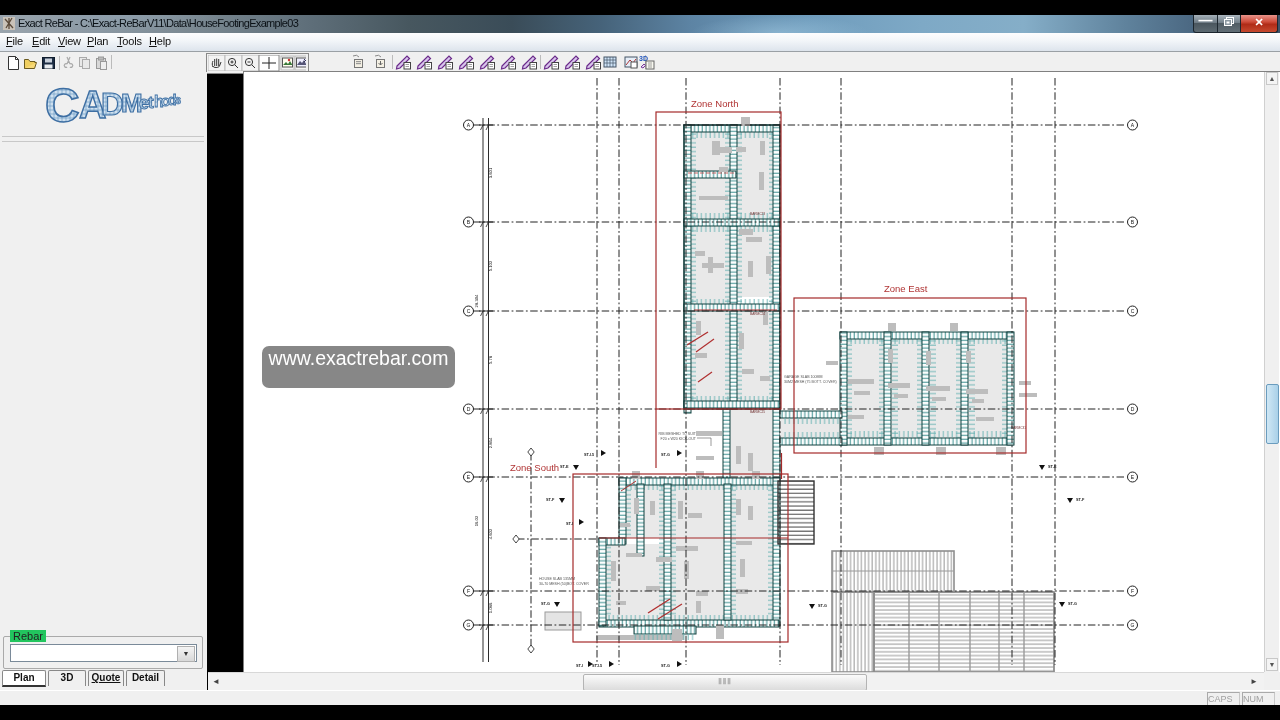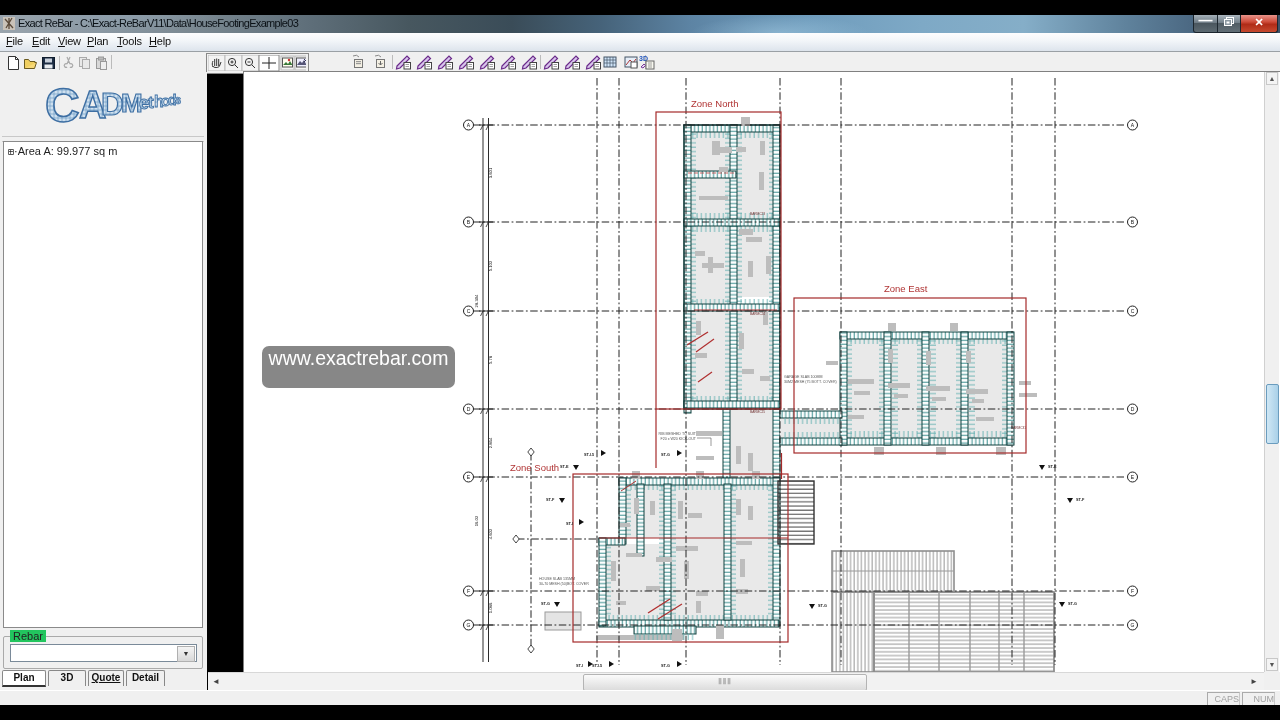--- a/index.html
+++ b/index.html
@@ -45,21 +45,21 @@
      color:#ffffff;font-size:19.5px;text-align:center;line-height:25px;}
   
   #vscroll{position:absolute;left:1264px;top:72px;width:14px;height:600px;background:#f0f0f0;border-left:1px solid #d0d0d0;}
   .varrow{position:absolute;left:1px;width:12px;height:13px;background:#f4f4f4;border:1px solid #c8c8c8;box-sizing:border-box;color:#555;font-size:7px;text-align:center;line-height:11px;}
   #vthumb{position:absolute;left:1px;top:312px;width:11px;height:58px;background:linear-gradient(90deg,#cfe7f5,#a9d0e8);border:1px solid #6a9cbe;border-radius:2px;}
   #hscroll{position:absolute;left:208px;top:672px;width:1056px;height:18px;background:#f2f2f2;border-top:1px solid #d8d8d8;}
   .harrow{position:absolute;top:2px;width:12px;height:14px;color:#444;font-size:8px;text-align:center;line-height:14px;}
   #hthumb{position:absolute;left:375px;top:1px;width:282px;height:15px;background:linear-gradient(180deg,#fbfbfb,#dcdcdc);border:1px solid #b4b4b4;border-radius:2px;color:#888;font-size:8px;text-align:center;line-height:14px;letter-spacing:1px;}
   
   #statusbar{position:absolute;left:0;top:690px;width:1280px;height:15px;background:#f0f0f0;border-top:1px solid #fff;}
-  .sbox{position:absolute;top:1px;width:31px;height:12px;border:1px solid #c8c8c8;border-top-color:#aaa;border-left-color:#aaa;font-size:9px;color:#a0a0a0;text-align:right;line-height:12px;}
+  .sbox{position:absolute;top:1px;width:31px;height:12px;border:1px solid #c8c8c8;border-top-color:#aaa;border-left-color:#aaa;font-size:9px;color:#a0a0a0;text-align:left;line-height:12px;}
   #blackbottom{position:absolute;left:0;top:705px;width:1280px;height:15px;background:#000;}
 </style>
 </head>
 <body>
 <div id="screen">
 
   <div id="titlebar">
     <div class="streak1"></div>
       <div class="streak2"></div>
     <svg id="titleicon" viewBox="0 0 13 15">
@@ -205,23 +205,20 @@
           <text x="139" y="37" font-size="18" stroke-width=".9">e</text>
           <text x="148" y="36" font-size="17" stroke-width=".9">t</text>
           <text x="154" y="35" font-size="16" stroke-width=".8">h</text>
           <text x="161" y="34" font-size="15" stroke-width=".8">o</text>
           <text x="168" y="33" font-size="14" stroke-width=".8">d</text>
           <text x="174" y="32" font-size="13" stroke-width=".7">s</text>
         </g>
       </svg>
     </div>
     <div id="lpsep"></div>
-    <div id="treebox">
-      <div id="treeitem"><span style="font-family:'Liberation Mono',monospace;font-size:10px;">⊞</span>·Area A: 99.977 sq m</div>
-    </div>
     <div id="rebargroup">
       <div id="rebarlabel">Rebar</div>
       <div id="rebarcombo">
           <div id="rebarbtn">▼</div>
         </div>
     </div>
     <div class="tab" style="left:2px;width:44px;background:#fff;border-bottom:2px solid #333;height:17px;">Plan</div>
     <div class="tab" style="left:48px;width:38px;">3D</div>
     <div class="tab" style="left:88px;width:36px;text-decoration:underline;">Quote</div>
     <div class="tab" style="left:126px;width:39px;">Detail</div>

